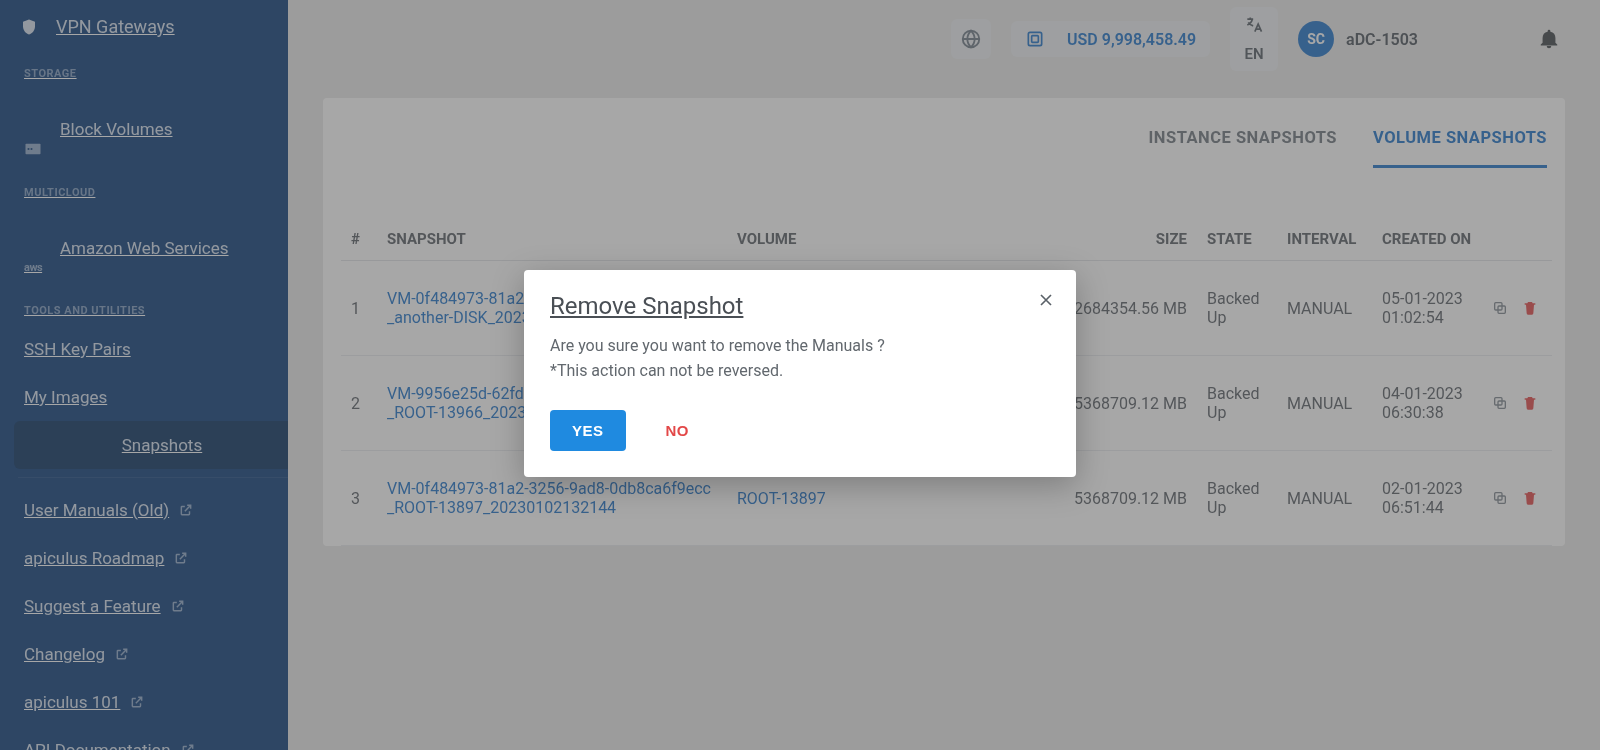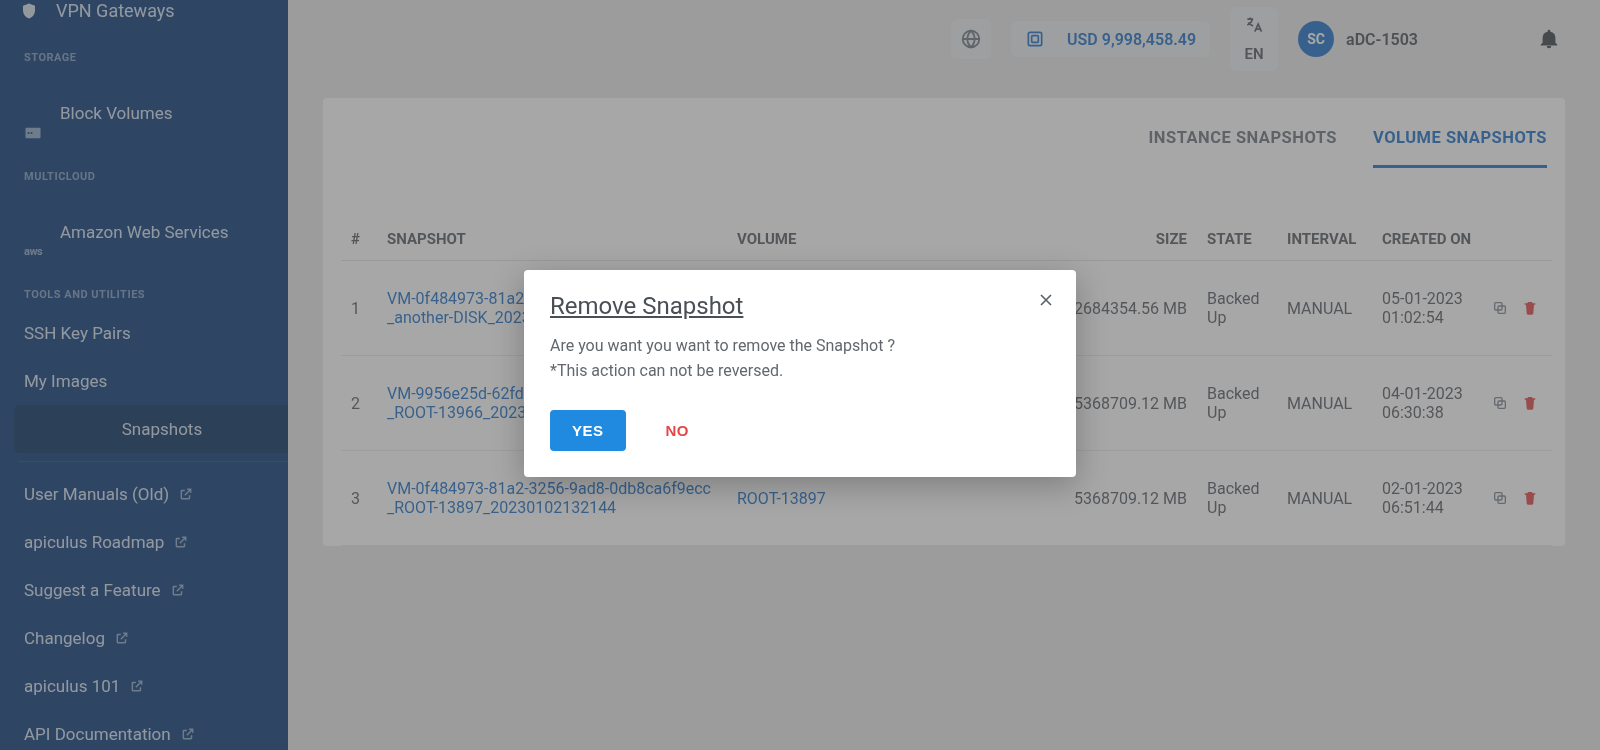--- a/index.html
+++ b/index.html
@@ -1,17 +1,17 @@
 <!DOCTYPE html>
 <html><head>
 <meta charset="utf-8">
 <style>
   * { box-sizing: border-box; margin: 0; padding: 0; }
   body { font-family: -apple-system, BlinkMacSystemFont, "Segoe UI", Roboto, sans-serif; background: #e8e8e8; overflow: hidden; width: 1600px; height: 750px; position: relative; }
-  .sidebar { position: absolute; left: 0; top: 0; width: 324px; height: 100%; background: #0c3c78; color: #fff; overflow-y: auto; padding-top: 0; }
+  .sidebar { position: absolute; left: 0; top: 0; width: 324px; height: 100%; background: #0c3c78; color: #fff; overflow-y: auto; padding-top: 16px; text-decoration: underline; }
   .sidebar-item-top { display: flex; align-items: center; padding: 0 20px 14px; font-size: 18px; color: #d6e1ef; }
   .sidebar-item-top .ico { width: 28px; text-align: center; margin-right: 8px; font-size: 18px; color: #d6e1ef; }
   .sidebar-section { padding: 16px 24px 8px; font-size: 11px; letter-spacing: 0.5px; font-weight: 700; color: #7e9bbf; text-transform: uppercase; }
   .sidebar-item { display: flex; align-items: center; padding: 14px 24px; font-size: 17px; color: #d6e1ef; cursor: pointer; }
   .sidebar-item .ico { width: 28px; text-align: left; margin-right: 8px; font-size: 16px; color: #8fa9c9; margin-top: 40px; }
   .sidebar-item .ext { margin-left: 10px; font-size: 13px; color: #8fa9c9; }
   .sidebar-item.active { background: #08305f; border-radius: 6px; margin: 0 14px; padding: 14px 10px; justify-content: center; }
   .sidebar-hr { border: none; border-top: 1px solid #1f4a82; margin: 8px 18px; }
 
   .main { position: absolute; left: 288px; top: 0; right: 0; height: 100%; background: #e8e8e8; }
@@ -286,21 +286,21 @@
 
 <div class="overlay">
   <div class="modal">
     <button class="close">
       <svg width="20" height="20" viewBox="0 0 24 24" fill="none" stroke="currentColor" stroke-width="2">
           <path d="M6 6l12 12M18 6 6 18"></path>
         </svg>
     </button>
     <h2>Remove Snapshot</h2>
     <p>
-      <span>Are you want you want to remove the Snapshot ?</span><br>
+      <span>Are you sure you want to remove the Manuals ?</span><br>
       <span>*This action can not be reversed.</span>
     </p>
     <div class="modal-actions">
       <button class="btn-yes">YES</button>
       <button class="btn-no">NO</button>
     </div>
   </div>
 </div>
 
 </body></html>

